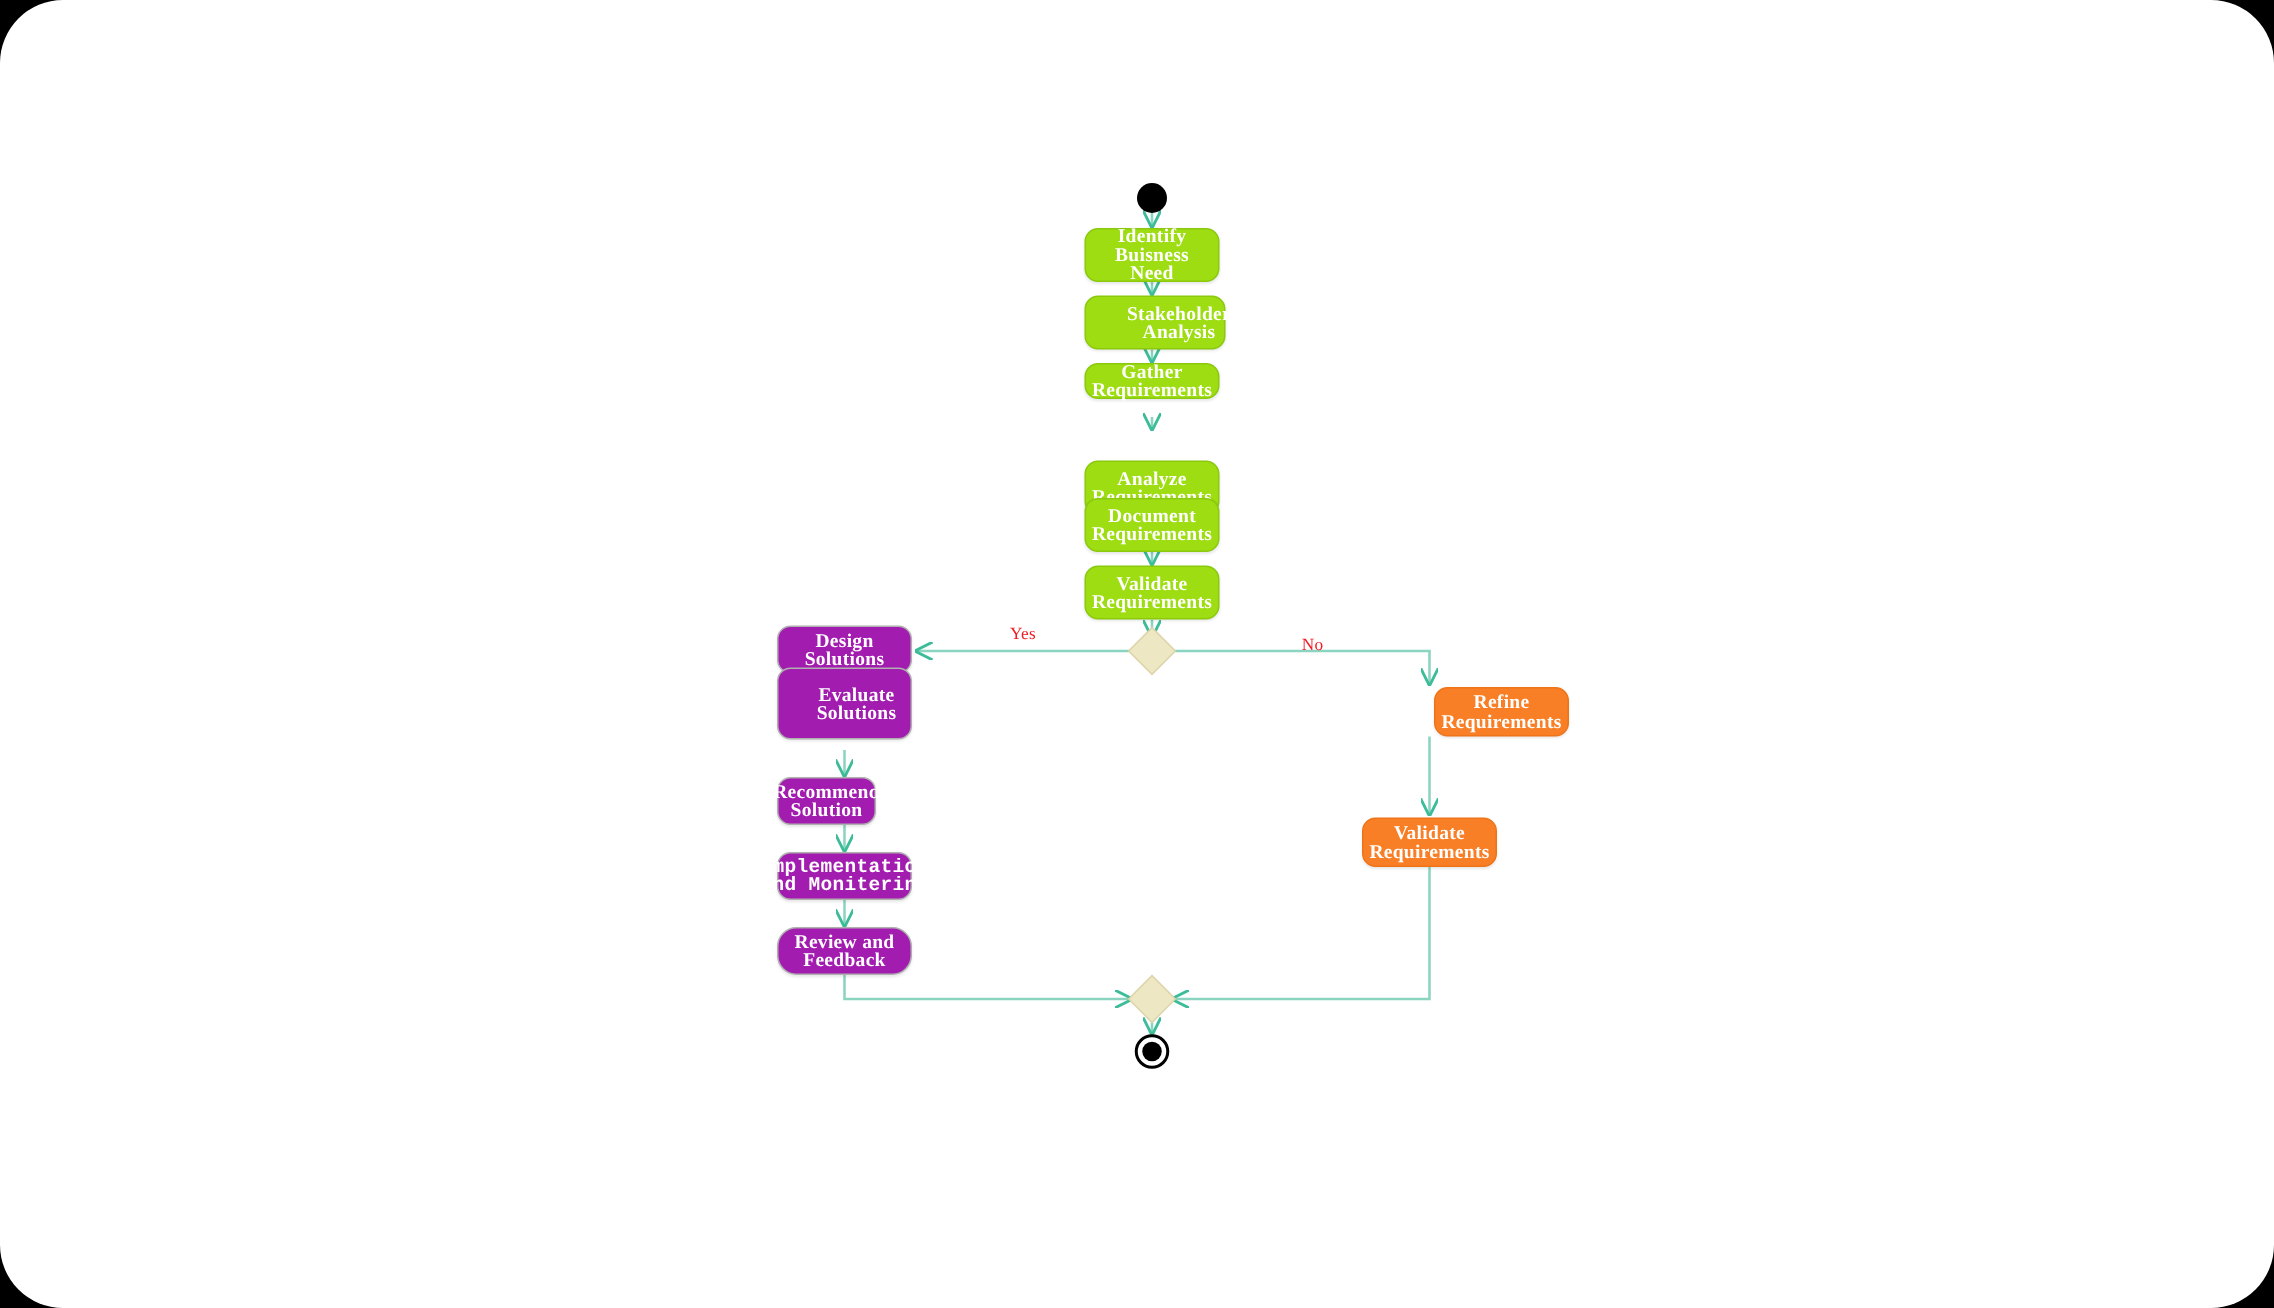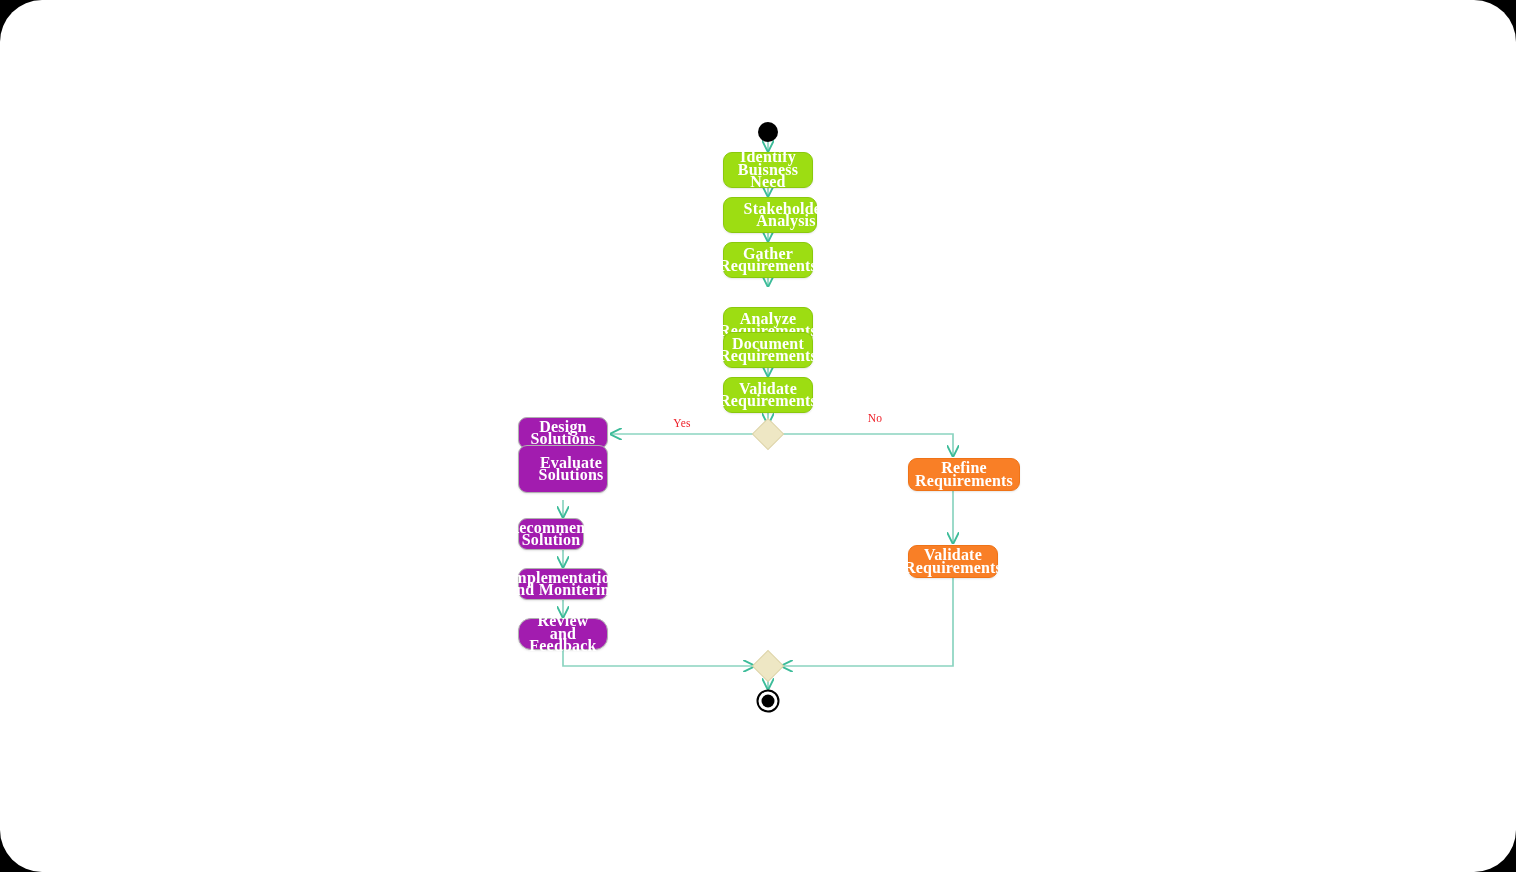--- a/index.html
+++ b/index.html
@@ -30,21 +30,21 @@
   .node-box {
     position: absolute;
     box-sizing: border-box;
     border-radius: 9px;
     display: flex;
     align-items: center;
     justify-content: center;
     text-align: center;
     color: #ffffff;
     font-weight: bold;
-    font-size: 16px;
+    font-size: 13px;
     line-height: 12.5px;
     letter-spacing: 0.2px;
     padding: 2px 4px;
     white-space: pre-line;
     box-shadow: 0 1px 2px rgba(0,0,0,0.10);
   }
   .node-green {
     background: #9ddd12;
     border: 1px solid #8ac90c;
   }
@@ -110,50 +110,50 @@
       <circle cx="768" cy="701" r="6.5" fill="#000000"></circle>
     </g>
   </svg>
 
   <div class="node-box node-green" style="left:723px;top:152px;width:90px;height:36px;">Identify Buisness
 Need</div>
 
   <div class="node-box node-green" style="left:723px;top:197px;width:94px;height:36px;padding-left:36px;">Stakeholder
 Analysis</div>
 
-  <div class="node-box node-green" style="left:723px;top:242px;width:90px;height:36px;">Gather
+  <div class="node-box node-green" style="left:723px;top:242px;width:90px;height:24px;">Gather
 Requirements</div>
 
   <div class="node-box node-green" style="left:723px;top:287px;width:90px;height:36px;margin-top:20px;">Analyze
 Requirements</div>
 
   <div class="node-box node-green" style="left:723px;top:332px;width:90px;height:36px;text-align:center;">Document
 Requirements</div>
 
   <div class="node-box node-green" style="left:723px;top:377px;width:90px;height:36px;">Validate
 Requirements</div>
 
   <div class="node-box node-gray" style="left:518px;top:417px;width:90px;height:32px;">Design
 Solutions</div>
 
   <div class="node-box node-gray" style="left:518px;top:445px;width:90px;height:48px;padding-left:20px;">Evaluate
 Solutions</div>
 
   <div class="node-box node-gray" style="left:518px;top:518px;width:66px;height:32px;">Recommend
 Solution</div>
 
-  <div class="node-box node-gray" style="left:518px;top:568px;width:90px;height:32px;">Implementation
+  <div class="node-box node-gray" style="left:518px;top:568px;width:90px;height:32px;font-family:Liberation Mono, monospace;">Implementation
 and Monitering</div>
 
   <div class="node-box node-gray" style="left:518px;top:618px;width:90px;height:32px;border-radius:13px;">Review and
 Feedback</div>
 
-  <div class="node-box node-orange" style="left:908px;top:458px;width:112px;height:33px;">Refine
+  <div class="node-box node-orange" style="left:956px;top:458px;width:90px;height:33px;">Refine
 Requirements</div>
 
   <div class="node-box node-orange" style="left:908px;top:545px;width:90px;height:33px;">Validate
 Requirements</div>
 
   <div class="edge-label" style="left:682px;top:417px;transform:translateX(-50%);">Yes</div>
 
-  <div class="edge-label" style="left:865px;top:412px;transform:translateX(-50%);padding-left:20px;">No</div>
+  <div class="edge-label" style="left:865px;top:424px;transform:translateX(-50%);padding-left:20px;">No</div>
 
 </div>
 
 </body></html>

